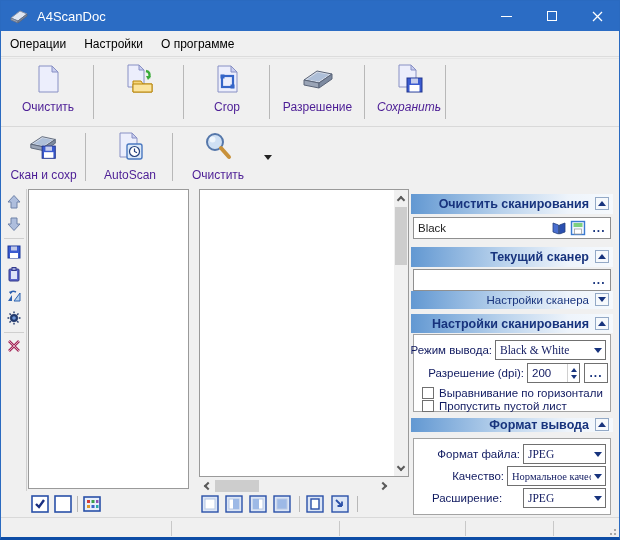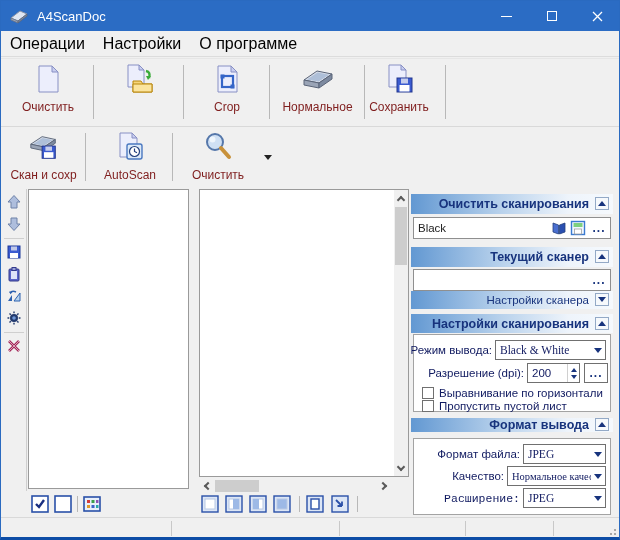--- a/index.html
+++ b/index.html
@@ -8,26 +8,26 @@
   
   .titlebar{position:absolute;left:0;top:0;width:618px;height:30px;background:#2b6cc4;display:flex;align-items:center;}
   .titlebar .appicon{margin-left:8px;width:20px;height:16px;}
   .titlebar .title{color:#fff;font-size:13px;margin-left:8px;}
   .capbtn{position:absolute;top:0;height:30px;display:flex;align-items:center;justify-content:center;}
   .cap-min{left:482px;width:46px;} .cap-max{left:528px;width:46px;} .cap-close{left:574px;width:44px;}
   .minglyph{width:11px;height:1px;background:#fff;display:block;}
   .maxglyph{width:10px;height:10px;border:1px solid #fff;display:block;}
   
   .menubar{position:absolute;left:0;top:30px;width:618px;height:26px;background:#f0f0f0;border-bottom:1px solid #dcdcdc;display:flex;align-items:center;}
-  .menuitem{padding:0 9px;font-size:16px;color:#000;line-height:26px;}
+  .menuitem{padding:0 9px;font-size:12px;color:#000;line-height:26px;}
   
   .toolbar1{position:absolute;left:0;top:57px;width:618px;height:68px;background:#f0f0f0;border-top:1px solid #e6e6e6;}
   .toolbar2{position:absolute;left:0;top:125px;width:618px;height:61px;background:#f0f0f0;border-top:1px solid #d9d9d9;}
   .tbtn{position:absolute;top:4px;display:flex;flex-direction:column;align-items:center;justify-content:flex-start;}
-  .tbtn .lbl{font-size:12px;color:#7f1d1d;margin-top:5px;white-space:nowrap;}
+  .tbtn .lbl{font-size:12px;color:#4c1d95;margin-top:5px;white-space:nowrap;}
   .vsep{position:absolute;width:1px;background:#b8b8b8;}
   .toolbar1 .vsep{top:6px;height:54px;}
   .toolbar2 .vsep{top:6px;height:48px;}
   .caret{width:0;height:0;border-left:4px solid transparent;border-right:4px solid transparent;border-top:5px solid #222;}
   
   .main{position:absolute;left:0;top:186px;width:618px;height:330px;background:#f0f0f0;}
   .panel{position:absolute;background:#fff;border:1px solid #9a9a9a;}
   .sidestrip-sep{position:absolute;left:25px;top:2px;width:1px;height:302px;background:#cfcfcf;}
   .sicon{position:absolute;left:5px;width:16px;height:16px;}
   .hsep{position:absolute;left:3px;width:20px;height:1px;background:#cfcfcf;}
@@ -137,24 +137,24 @@
       <span class="lbl">Crop</span>
     </div>
     <div class="vsep" style="left:268px;"></div>
     <div class="tbtn" style="left:272px;width:89px;">
       <svg width="34" height="32" viewBox="0 0 34 32">
         <path d="M3 17 L16 8 L31 11 L18 20 Z" fill="#d7dde8" stroke="#5a6478"></path>
         <path d="M6 16.5 L16.5 9.5 L28 11.8 L17.6 18.6 Z" fill="#aebfd8"></path>
         <path d="M3 17 L18 20 V25 L3 22 Z" fill="#9aa4b6" stroke="#5a6478"></path>
         <path d="M18 20 L31 11 V16 L18 25 Z" fill="#7d8aa0" stroke="#5a6478"></path>
       </svg>
-      <span class="lbl">Нормальное</span>
+      <span class="lbl">Разрешение</span>
     </div>
     <div class="vsep" style="left:363px;"></div>
-    <div class="tbtn" style="left:360px;width:76px;">
+    <div class="tbtn" style="left:370px;width:76px;font-style:italic;">
       <svg width="32" height="32" viewBox="0 0 32 32">
         <path d="M6 2 H18 L23 7 V24 H6 Z" fill="#eceefc" stroke="#8890c4"></path>
         <path d="M18 2 L23 7 H18 Z" fill="#c9cef0" stroke="#8890c4"></path>
         <rect x="14" y="15" width="15" height="14" fill="#3b5bd0" stroke="#22368e"></rect>
         <rect x="18" y="15.5" width="7" height="5" fill="#c6cdec"></rect>
         <rect x="16.5" y="22" width="10" height="6.5" fill="#ffffff"></rect>
       </svg>
       <span class="lbl">Сохранить</span>
     </div>
     <div class="vsep" style="left:444px;"></div>
@@ -402,21 +402,21 @@
       </div>
       <div class="grow" style="left:0;top:27px;width:90px;height:20px;justify-content:flex-end;">
         <span class="glabel">Качество:</span>
       </div>
       <div class="combo" style="left:93px;top:27px;width:99px;">
         <span class="cval" style="font-size:10.5px;">Нормальное качество</span>
         <span class="carea">
             <span class="tri-down"></span>
           </span>
       </div>
-      <div class="grow" style="left:0;top:49px;width:106px;height:20px;justify-content:flex-end;font-family:Liberation Mono, monospace;">
+      <div class="grow" style="left:0;top:49px;width:106px;height:20px;justify-content:center;">
         <span class="glabel">Расширение:</span>
       </div>
       <div class="combo" style="left:109px;top:49px;width:83px;">
         <span class="cval">JPEG</span>
         <span class="carea">
             <span class="tri-down"></span>
           </span>
       </div>
     </div>
   </div>

